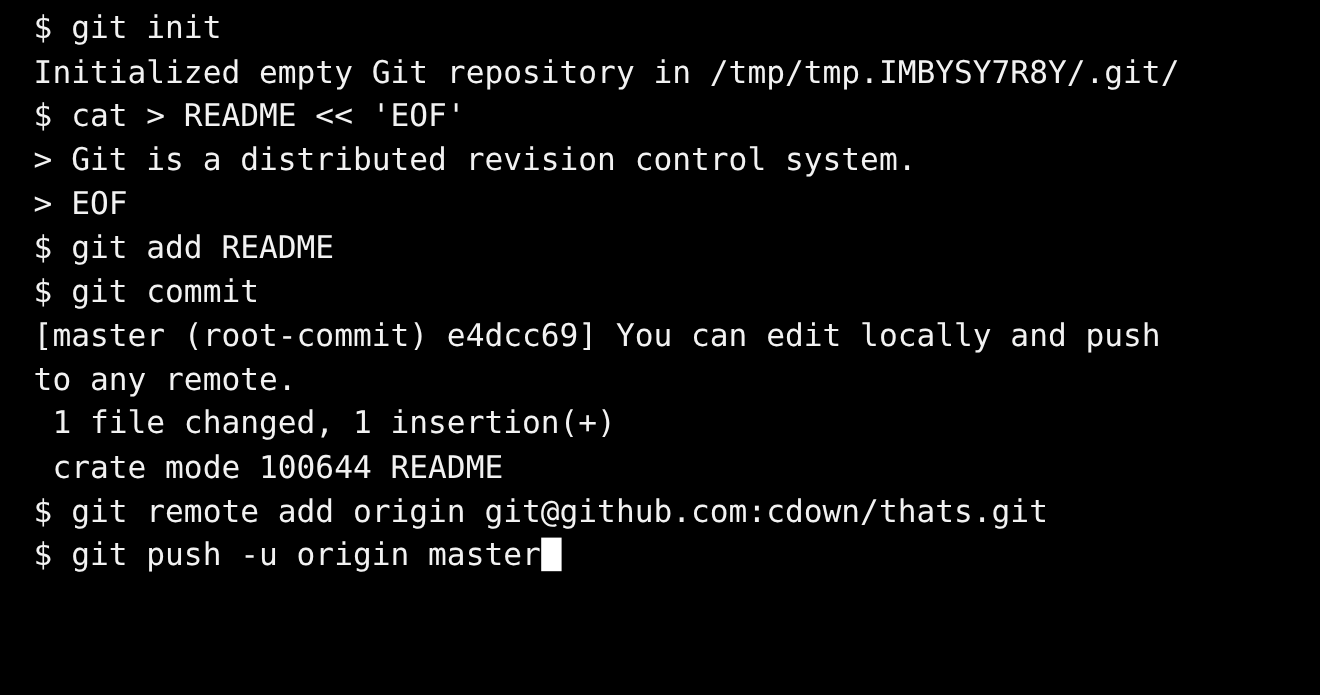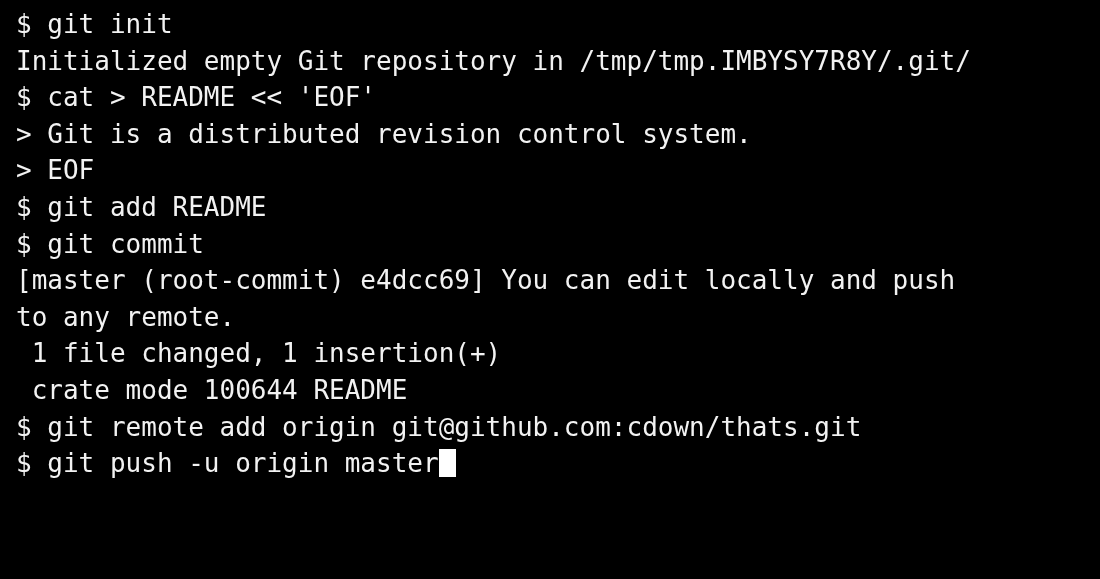--- a/index.html
+++ b/index.html
@@ -12,21 +12,21 @@
     width: 1100px;
     height: 579px;
     overflow: hidden;
   }
   #terminal {
     position: relative;
     width: 1100px;
     height: 579px;
     background: #000000;
     box-sizing: border-box;
-    padding: 6px 0 0 16px;
+    padding: 6px 0 0 28px;
     font-family: "DejaVu Sans Mono", "Liberation Mono", monospace;
     font-size: 26px;
     line-height: 36.6px;
     letter-spacing: 0px;
     color: #f2f2f2;
     -webkit-font-smoothing: antialiased;
   }
   #screen {
     display: block;
     white-space: pre;

